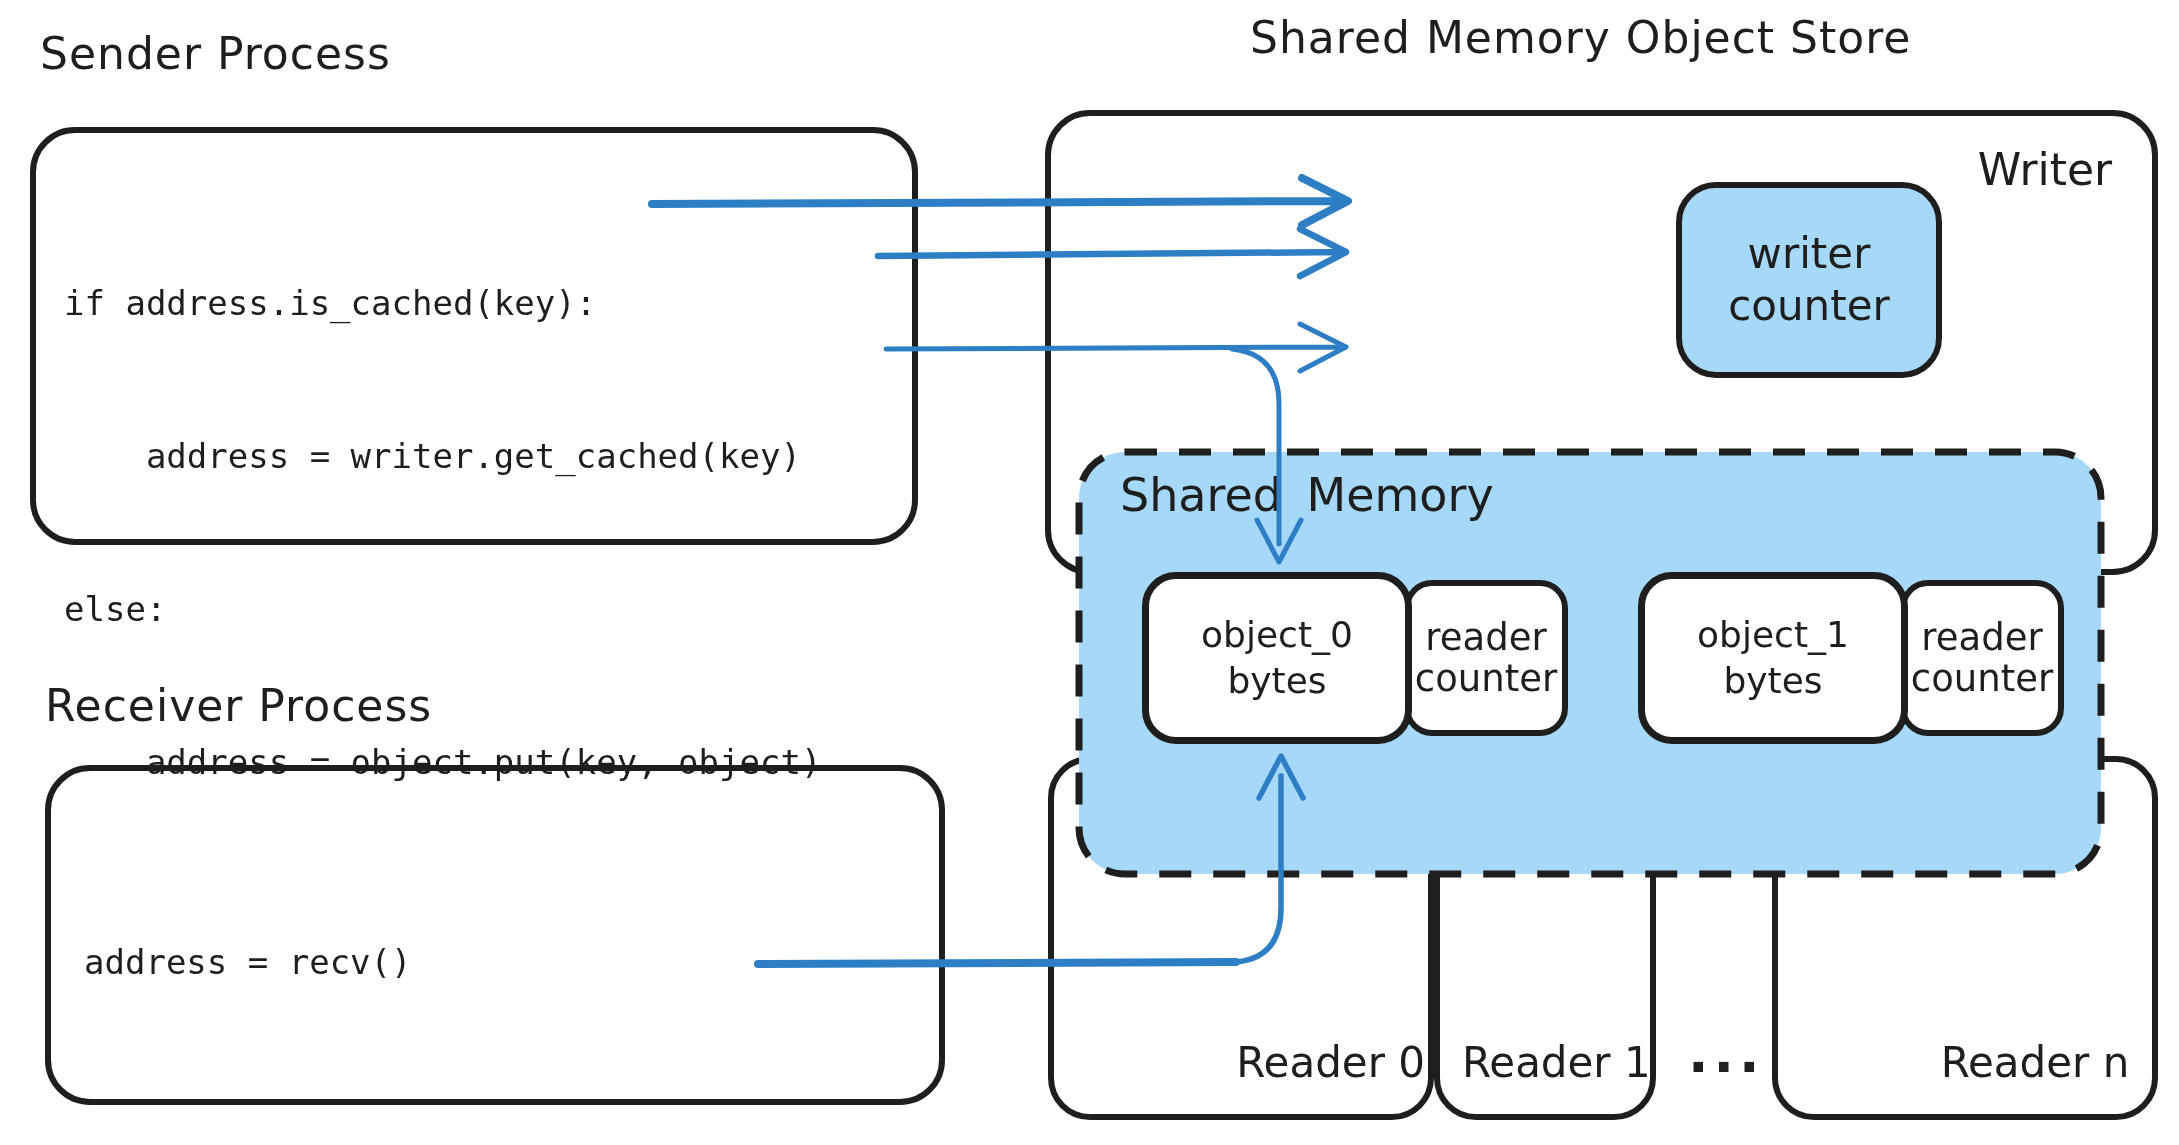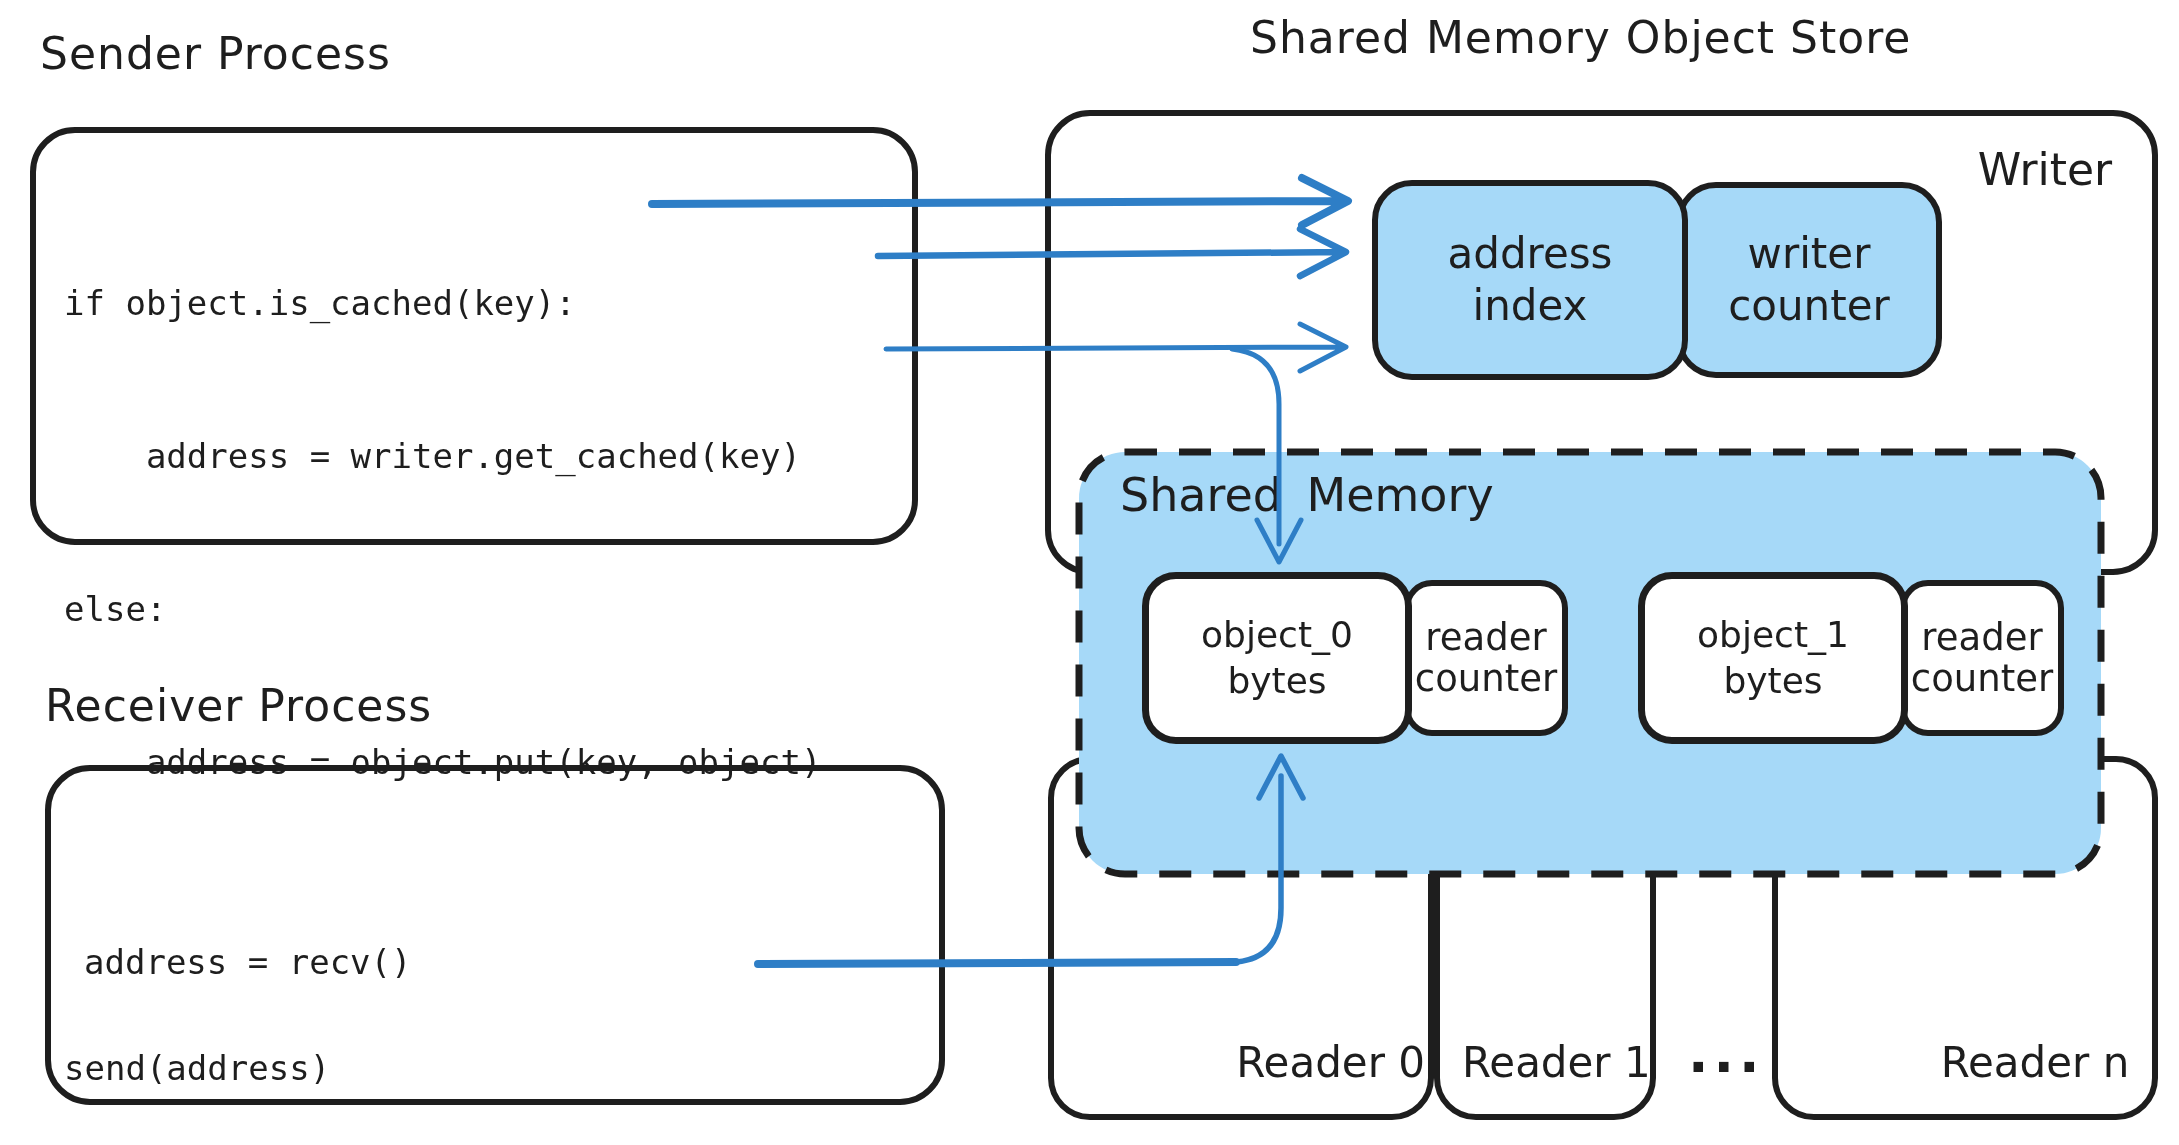--- a/index.html
+++ b/index.html
@@ -46,45 +46,40 @@
 <body>
 
 <div id="canvas">
 
   <div class="abs title" style="left:40px; top:28px;">Sender Process</div>
   <div class="abs title" style="left:45px; top:680px;">Receiver Process</div>
   <div class="abs title" style="left:1250px; top:12px; width:640px; text-align:center;">Shared Memory Object Store</div>
 
   <div class="box z1" style="left:30px; top:127px; width:888px; height:418px;"></div>
   <div class="abs code z2" style="left:64px; top:176px;">
-    <div class="code-line">if object.is_cached(key):</div>
+    <div class="code-line">if address.is_cached(key):</div>
     <div class="code-line">    address = writer.get_cached(key)</div>
     <div class="code-line">else:</div>
     <div class="code-line">    address = object.put(key, object)</div>
     <div class="code-line"></div>
-    <div class="code-line">send(address)</div>
   </div>
 
   <div class="box z1" style="left:45px; top:765px; width:900px; height:340px;"></div>
   <div class="abs code z2" style="left:84px; top:835px;">
     <div class="code-line">address = recv()</div>
     <div class="code-line"></div>
     
   </div>
 
   <div class="box z1" style="left:1045px; top:110px; width:1113px; height:465px;"></div>
   <div class="abs z2" style="left:1940px; top:144px; width:210px; text-align:center; font-size:44px;">Writer</div>
 
   <div class="bluebox boxlabel-lg z3" style="left:1676px; top:182px; width:266px; height:196px;">
     <div>writer</div>
     <div>counter</div>
-  </div>
-  <div class="bluebox boxlabel-lg z4" style="left:1372px; top:180px; width:316px; height:200px;">
-    <div>address</div>
-    <div>index</div>
   </div>
 
   <div class="box z1" style="left:1048px; top:756px; width:386px; height:364px; border-radius:42px;"></div>
   <div class="box z1" style="left:1434px; top:756px; width:222px; height:364px; border-radius:42px;"></div>
   <div class="box z1" style="left:1772px; top:756px; width:386px; height:364px; border-radius:42px;"></div>
   <div class="abs reader-label z2" style="left:1200px; top:1038px; width:225px; text-align:right;">Reader 0</div>
   <div class="abs reader-label z2" style="left:1462px; top:1038px; width:185px; text-align:center;">Reader 1</div>
   <div class="abs reader-label z2" style="left:1935px; top:1038px; width:200px; text-align:center;">Reader n</div>
   <div class="abs ellipsis z2" style="left:1688px; top:1022px;">...</div>
 

